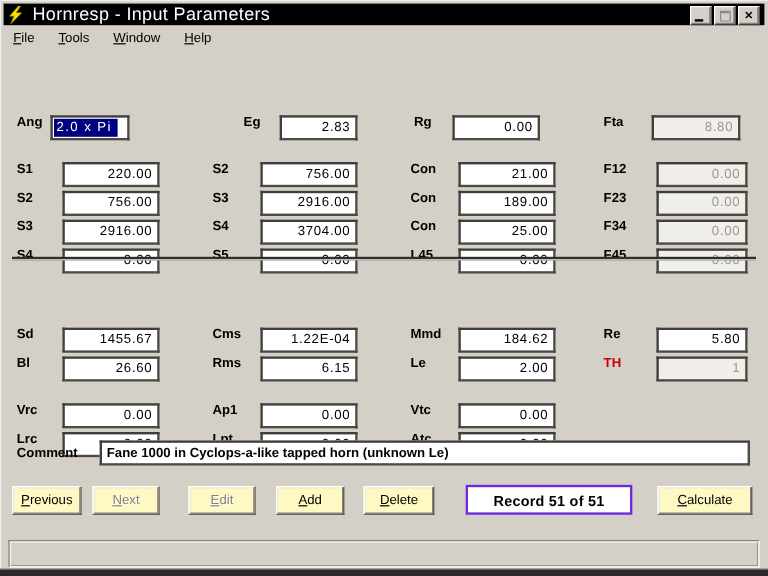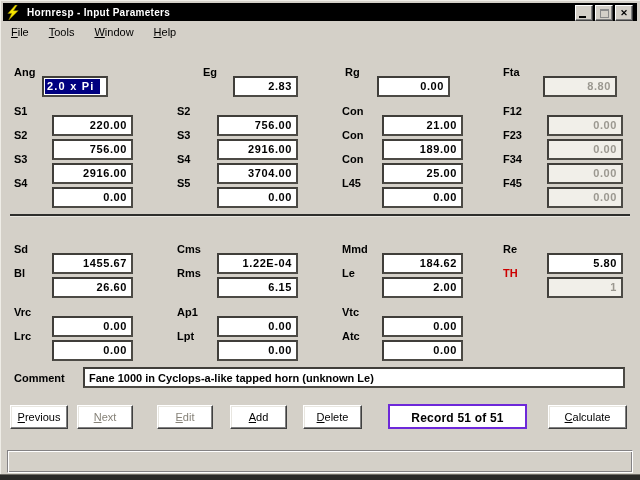--- a/index.html
+++ b/index.html
@@ -3,58 +3,58 @@
 <meta charset="utf-8">
 <style>
   html,body{margin:0;padding:0;background:#555;}
   #screen{position:relative;width:640px;height:480px;background:#d4d0c8;
           font-family:"Liberation Sans",sans-serif;overflow:hidden;
           box-shadow:inset 1px 1px 0 #efede7;}
   
   .titlebar{position:absolute;left:3px;top:3px;width:634px;height:18px;background:#000;
             display:flex;align-items:center;}
   .titleicon{width:15px;height:15px;margin-left:3px;flex:0 0 auto;}
-  .titletext{color:#fff;font-weight:bold;font-size:10px;margin-left:6px;letter-spacing:.3px;
+  .titletext{color:#fff;font-weight:normal;font-size:15px;margin-left:6px;letter-spacing:.3px;
              white-space:nowrap;}
   .winbtns{position:absolute;right:4px;top:2px;display:flex;gap:2px;}
   .wbtn{width:16px;height:14px;background:#d4d0c8;border:1px solid;
         border-color:#fff #404040 #404040 #fff;box-shadow:inset -1px -1px 0 #808080;
         position:relative;display:flex;align-items:center;justify-content:center;}
   .minbar{position:absolute;left:3px;bottom:2px;width:7px;height:2px;background:#000;}
   .maxrect{width:7px;height:6px;border:1px solid #8a8a8a;border-top-width:2px;}
   .closex{font-size:9px;font-weight:bold;color:#000;line-height:1;}
   
   .menubar{position:absolute;left:3px;top:22px;width:634px;height:19px;
            display:flex;align-items:center;font-size:11px;color:#000;padding-left:5px;}
   .mitem{padding:2px 3px;margin-right:14px;white-space:nowrap;}
   .acc{text-decoration:underline;}
   
-  .prow{position:absolute;left:0;width:640px;height:21px;}
+  .prow{position:absolute;left:0;width:640px;height:21px;margin-top:30px;}
   .pl{position:absolute;top:4px;font-size:11px;font-weight:bold;color:#000;white-space:nowrap;}
-  .pf{position:absolute;top:14px;height:21px;box-sizing:border-box;background:#fff;
+  .pf{position:absolute;top:4px;height:21px;box-sizing:border-box;background:#fff;
       border:2px solid;border-color:#403e3a #4c4a45 #4c4a45 #403e3a;
-      font-size:11px;font-weight:bold;color:#000;text-align:right;
+      font-size:11px;font-weight:normal;color:#000;text-align:right;
       padding:2px 4px 0 2px;letter-spacing:.6px;white-space:nowrap;overflow:hidden;}
   .pf.dis{background:#f1efe9;color:#9b9890;}
   .red{color:#cc0000;}
   .c1l{left:14px}.c2l{left:177px}.c3l{left:342px}.c4l{left:503px}
   .c1f{left:52px;width:81px}.c2f{left:217px;width:81px}.c3f{left:382px;width:81px}
   .c4f{left:547px;width:76px}
   .selwrap{text-align:left;padding:1px 1px 0 1px;}
   .sel{display:inline-block;background:#000080;color:#fff;padding:1px 5px 2px 2px;
        letter-spacing:1.2px;}
   .sep{position:absolute;left:10px;top:214px;width:620px;height:2px;background:#2e2e2c;
        border-bottom:1px solid #e9e7e1;}
   
   .comment-field{position:absolute;left:83px;top:367px;width:542px;height:21px;
       box-sizing:border-box;background:#fff;border:2px solid;
       border-color:#403e3a #4c4a45 #4c4a45 #403e3a;font-size:11px;font-weight:bold;
       padding:3px 3px 0 4px;white-space:nowrap;overflow:hidden;}
   
-  .btn{position:absolute;top:405px;height:24px;box-sizing:border-box;background:#ffffff;
+  .btn{position:absolute;top:405px;height:24px;box-sizing:border-box;background:#fef9c3;
        border:1px solid;border-color:#fff #404040 #404040 #fff;
        box-shadow:inset -1px -1px 0 #808080,inset 1px 1px 0 #e8e6e0;
        font-size:11px;color:#000;text-align:center;padding-top:5px;white-space:nowrap;}
   .btn.off{color:#868278;text-shadow:1px 1px 0 #fff;}
   .record{position:absolute;left:388px;top:404px;width:139px;height:25px;box-sizing:border-box;
           background:#fff;border:2px solid #6d28d9;font-weight:bold;font-size:12px;
           text-align:center;padding-top:5px;letter-spacing:.2px;}
   
   .frame{position:absolute;left:7px;top:450px;width:626px;height:23px;box-sizing:border-box;
          border:1px solid;border-color:#848284 #fff #fff #848284;

